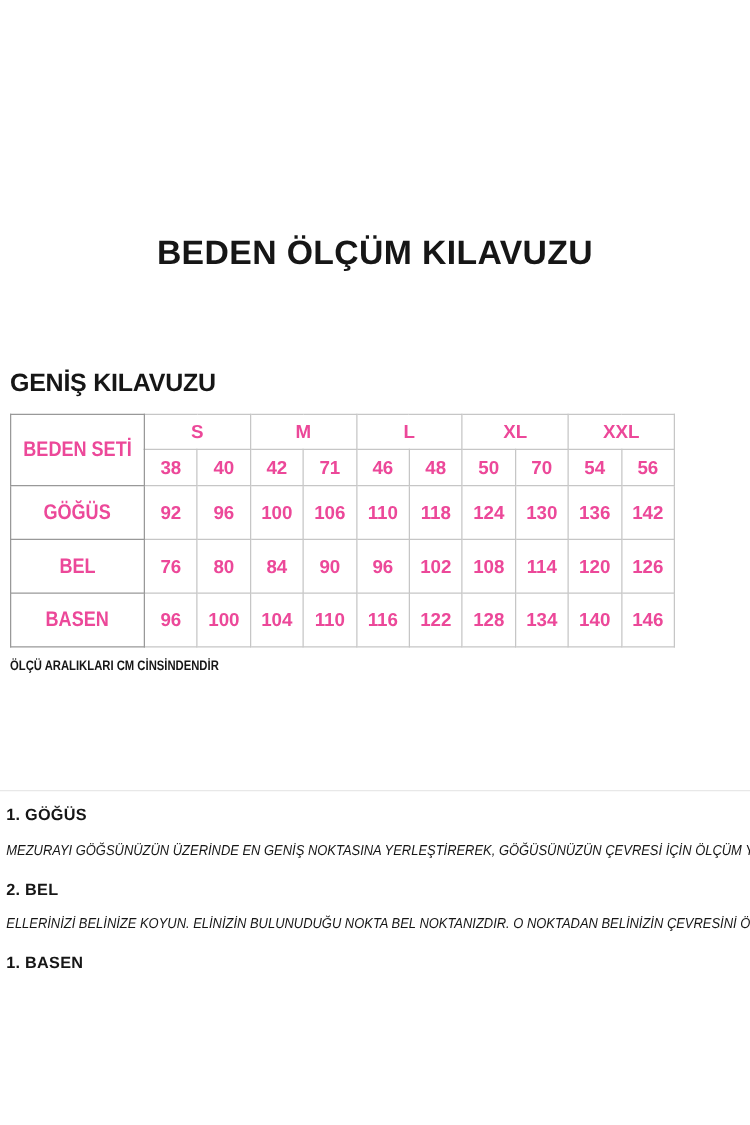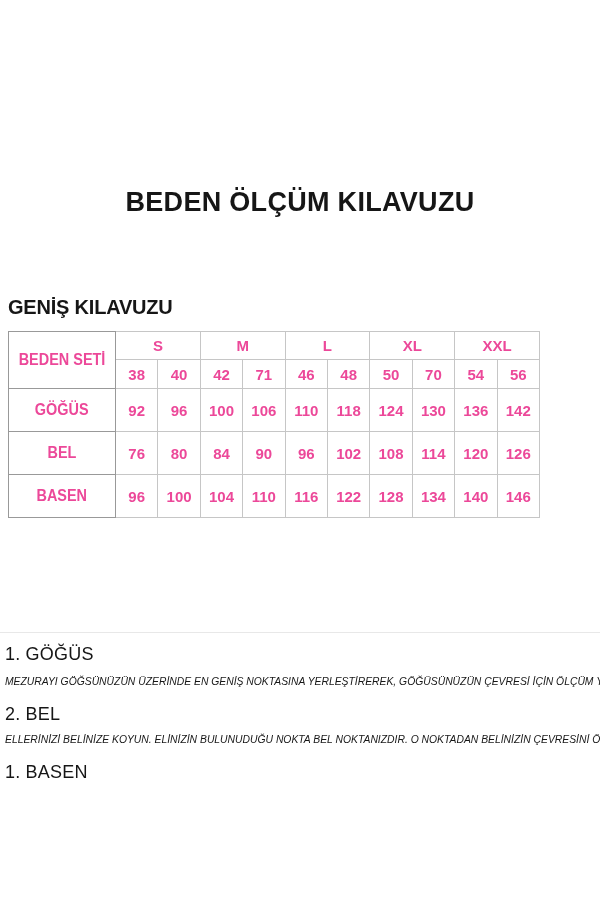--- a/index.html
+++ b/index.html
@@ -90,22 +90,22 @@
   .divider {
     position: absolute;
     top: 632px; left: 0;
     width: 600px; height: 1px;
     background: #e8e8e8;
   }
 
   .step-title {
     position: absolute;
     left: 5px;
-    font-size: 18px;
-    font-weight: normal;
+    font-size: 13px;
+    font-weight: bold;
     letter-spacing: 0.2px;
   }
   .step-text {
     position: absolute;
     left: 5px;
     font-size: 11.5px;
     font-style: italic;
   }
   .step-text .squeeze {
     display: inline-block;
@@ -195,20 +195,23 @@
         <td>116</td>
         <td>122</td>
         <td>128</td>
         <td>134</td>
         <td>140</td>
         <td>146</td>
       </tr>
     </tbody>
   </table>
 
+  <div class="note">
+    <span class="note-inner">ÖLÇÜ ARALIKLARI CM CİNSİNDENDİR</span>
+  </div>
 
   <div class="divider"></div>
 
   <div class="step-title t1">1. GÖĞÜS</div>
   <div class="step-text p1">
     <span class="squeeze">MEZURAYI GÖĞSÜNÜZÜN ÜZERİNDE EN GENİŞ NOKTASINA YERLEŞTİREREK, GÖĞÜSÜNÜZÜN ÇEVRESİ İÇİN ÖLÇÜM YAPIN.</span>
   </div>
 
   <div class="step-title t2">2. BEL</div>
   <div class="step-text p2">

